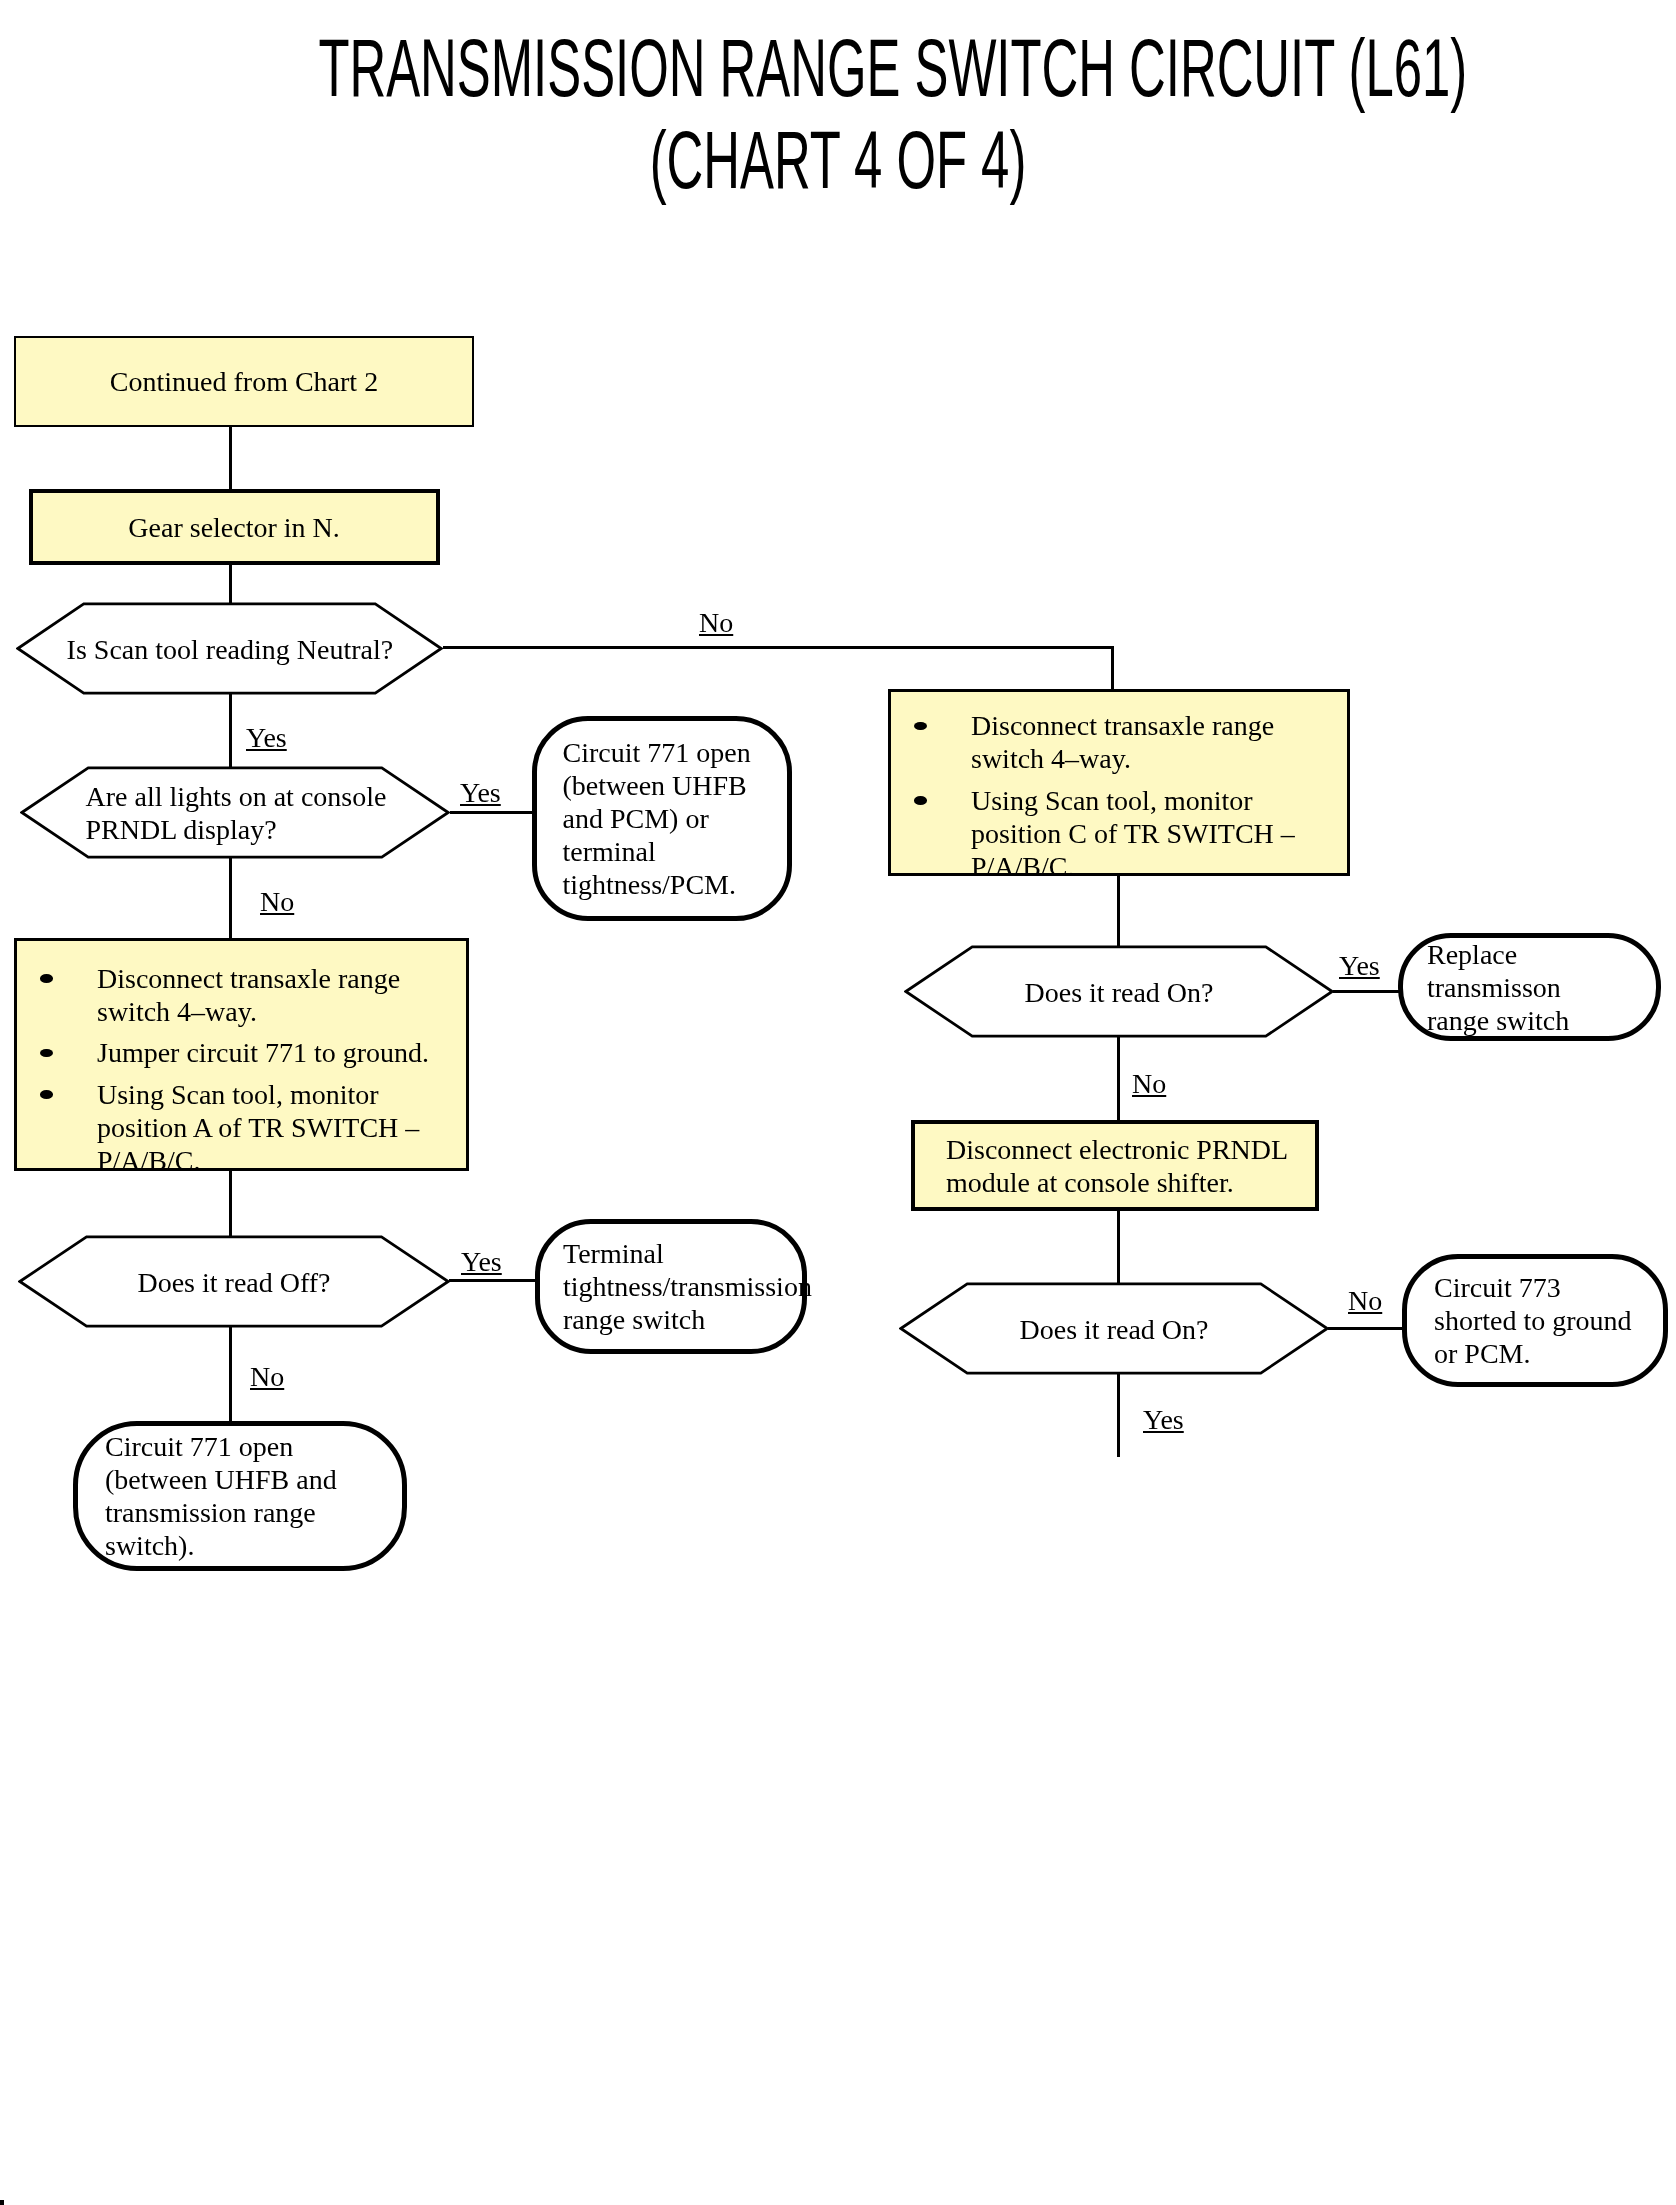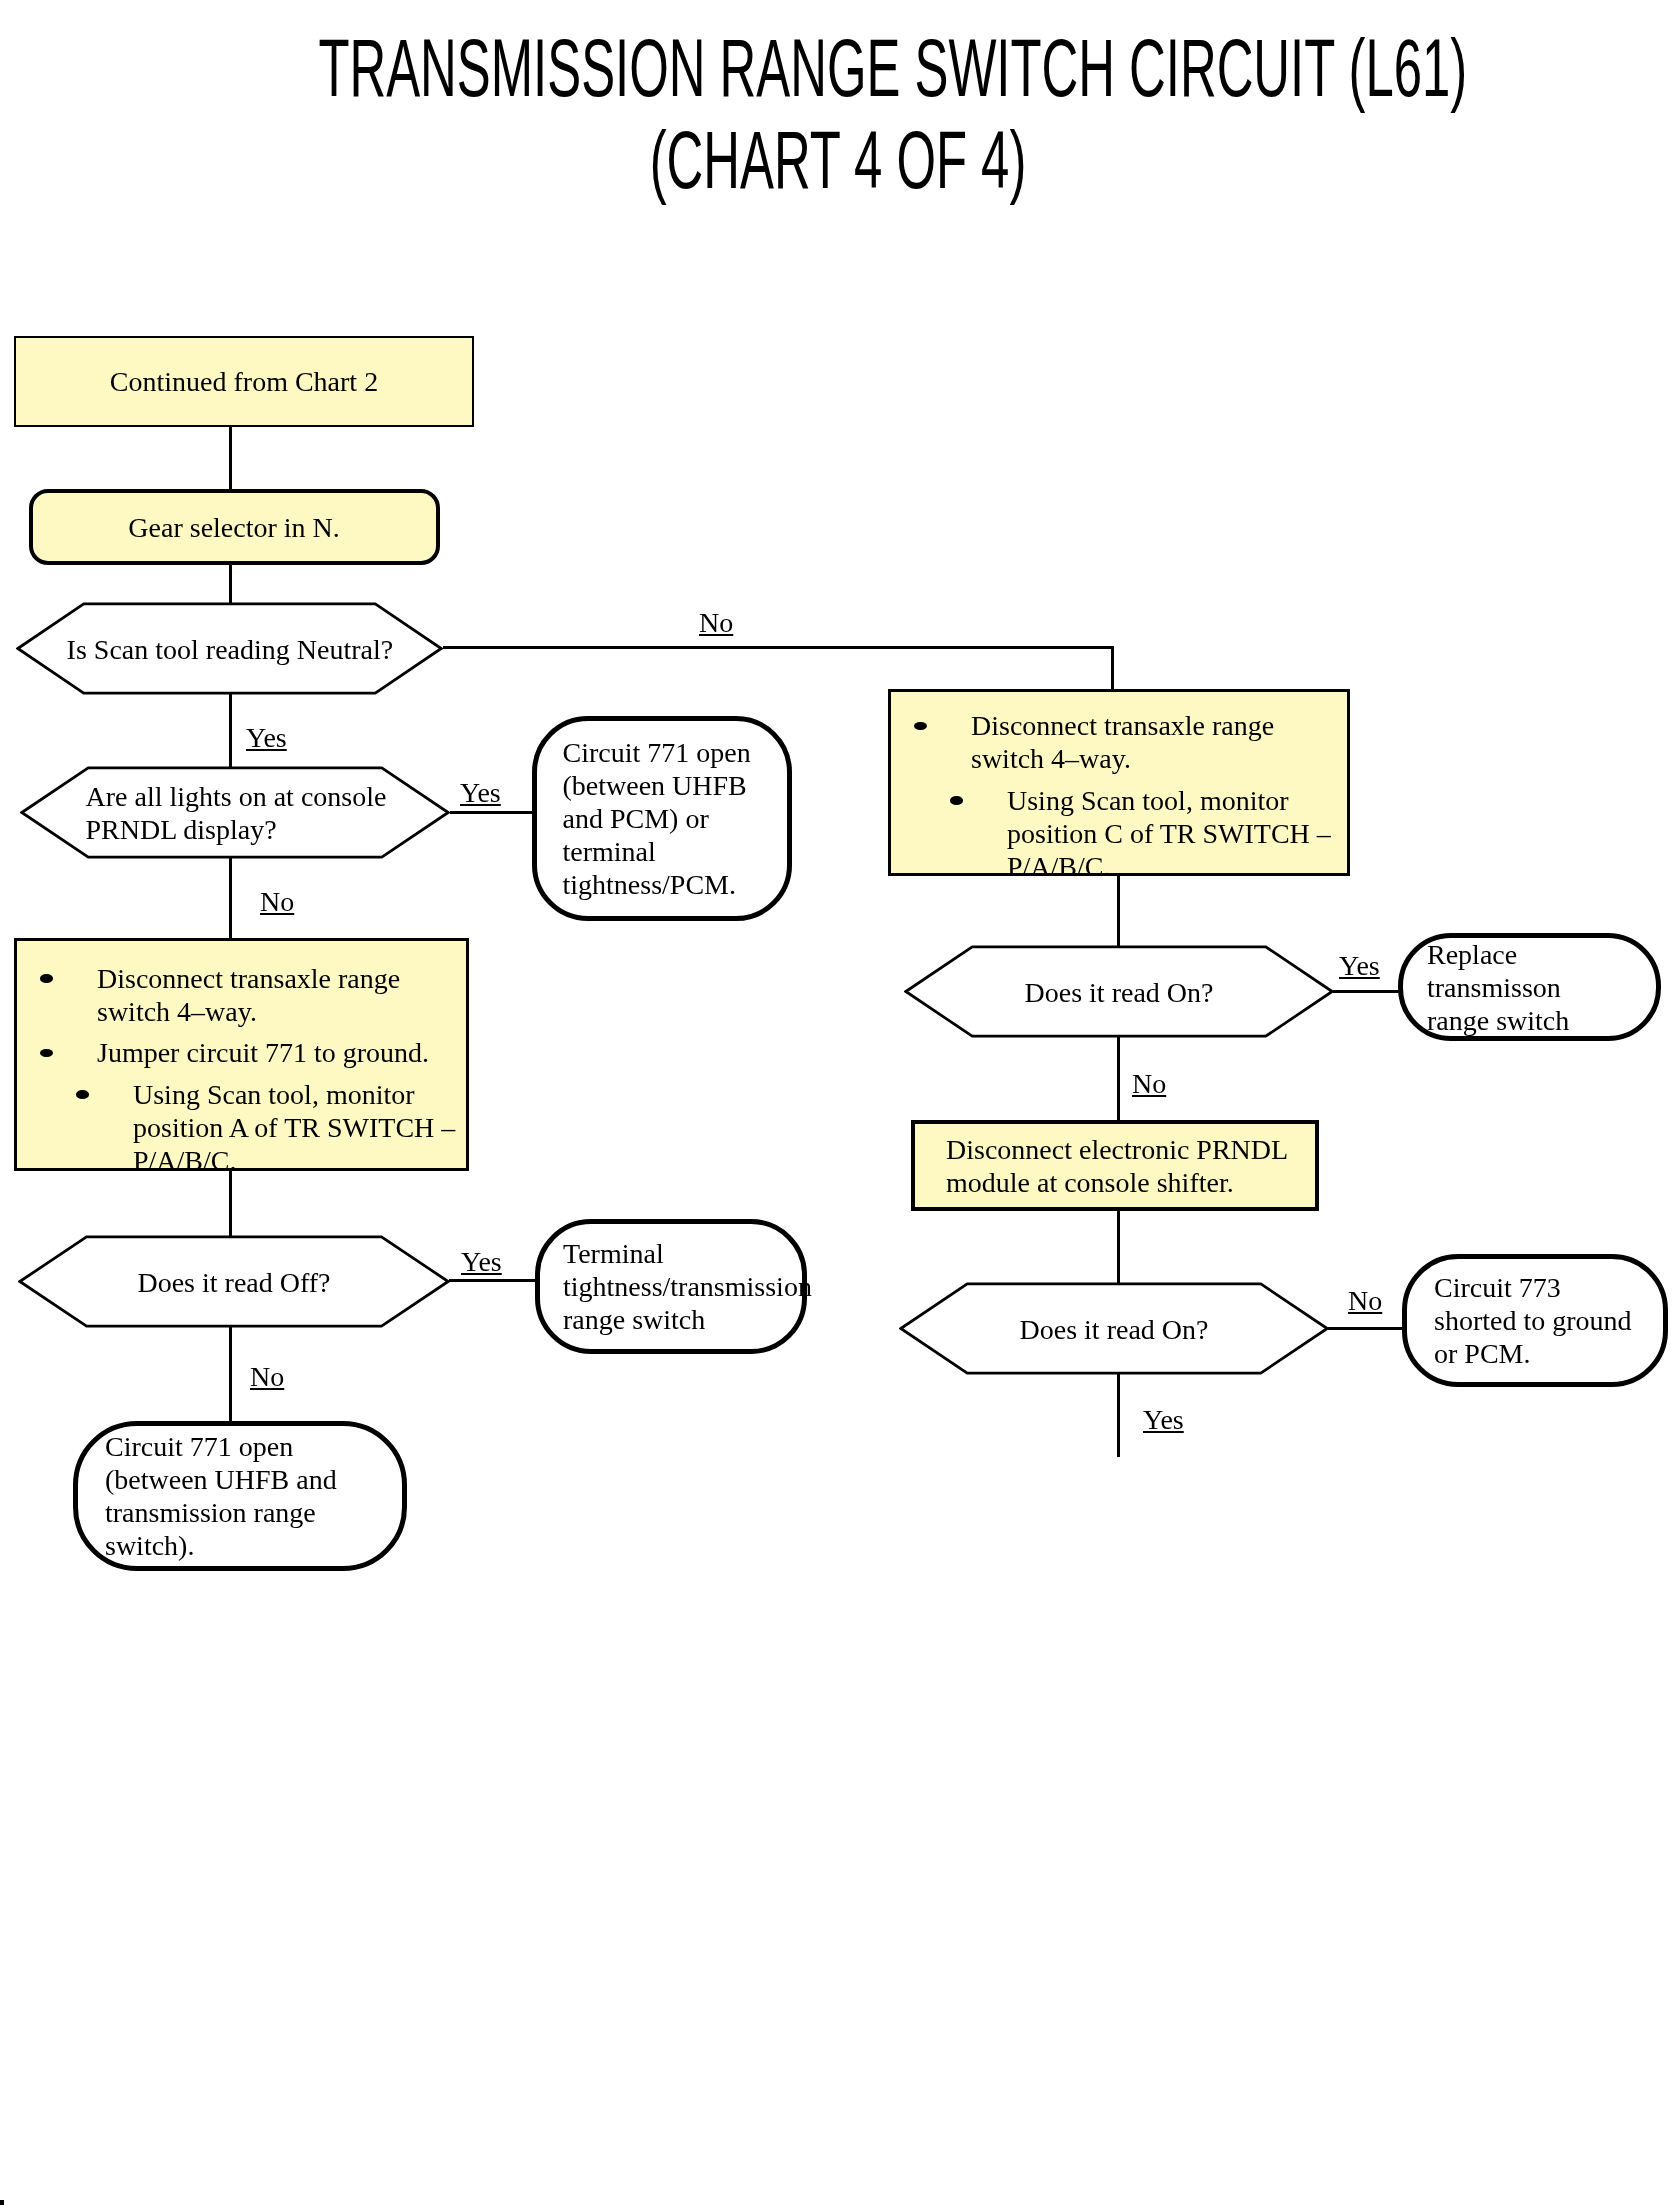--- a/index.html
+++ b/index.html
@@ -23,21 +23,21 @@
   .hex svg { position:absolute; left:0; top:0; width:100%; height:100%; }
   .hex-text { position:absolute; top:50%; transform:translateY(-50%); font-size:28px; line-height:33px; }
   .hex-text.center { left:0; right:0; text-align:center; }
 
   .line { position:absolute; background:#000; }
 
   .label { position:absolute; font-size:28px; line-height:30px;text-decoration:underline; }
 
   .bullets { display:flex; flex-direction:column; width:100%; box-sizing:border-box;font-family:Liberation Serif, serif; }
   .bullet { display:flex; align-items:flex-start; margin-bottom:8.5px; }
-  .bullet:last-child { margin-bottom:0;margin-left:36px; }
+  .bullet:last-child { margin-bottom:0; }
   .dot { flex:0 0 57px; margin-left:23px; }
   .dot::before { content:""; display:block; width:12.8px; height:8.5px; background:#000;
                  border-radius:50%; margin-top:12.8px; }
   .blines .ln { font-size:28px; line-height:33px; }
 
   .artifact { position:absolute; background:#000; }
 </style>
 </head>
 <body>
 
@@ -73,21 +73,21 @@
   <div class="label" style="left:250px; top:1362px;">No</div>
   <div class="label" style="left:1339px; top:951px;">Yes</div>
   <div class="label" style="left:1132px; top:1069px;">No</div>
   <div class="label" style="left:1348px; top:1286px;">No</div>
   <div class="label" style="left:1143px; top:1405px;">Yes</div>
 
   <div class="box" style="left:14px; top:336px; width:460px; height:91px; border-width:2.4px;">
     <div class="t">Continued from Chart 2</div>
   </div>
 
-  <div class="box thick" style="left:28.6px; top:489px; width:411px; height:76px;border-radius:19px;">
+  <div class="box thick" style="left:28.6px; top:489px; width:411px; height:76px;">
     <div class="t">Gear selector in N.</div>
   </div>
 
   <div class="hex" style="left:16.4px; top:602px; width:427px; height:93px;">
     <svg viewBox="0 0 706 153" preserveAspectRatio="none">
       <polygon points="3,76.5 112,3 594,3 703,76.5 594,150 112,150" fill="#ffffff" stroke="#000000" stroke-width="4.5"></polygon>
     </svg>
     <div class="hex-text center">Is Scan tool reading Neutral?</div>
   </div>
 

